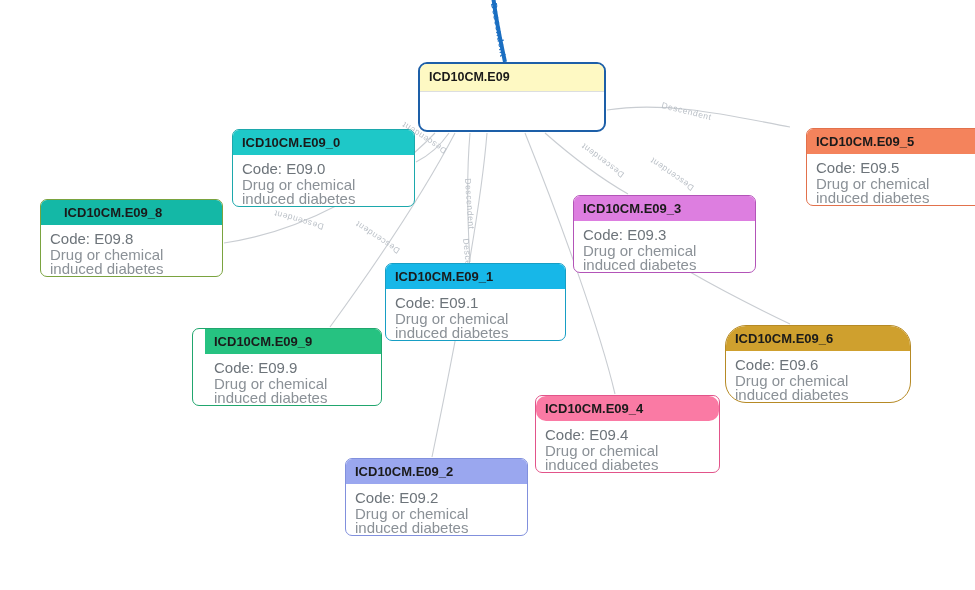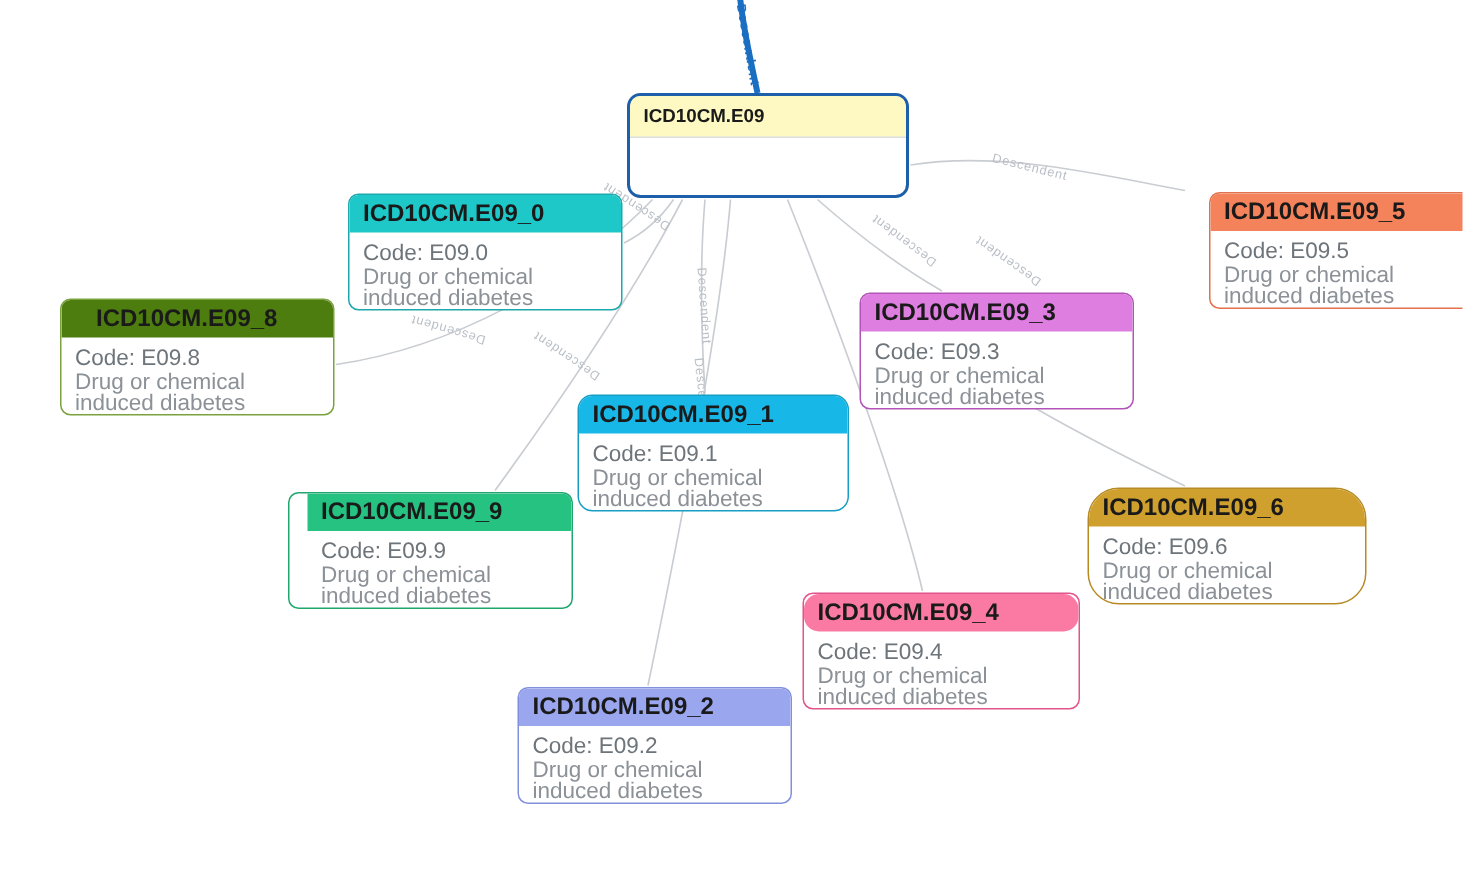--- a/index.html
+++ b/index.html
@@ -64,21 +64,21 @@
     position: absolute;
     box-sizing: border-box;
     border-radius: 7px;
     background: #ffffff;
     overflow: hidden;
     border: 1.6px solid #cccccc;
   }
   .node-header {
     box-sizing: border-box;
     padding: 5px 8px 5px 9px;
-    font-size: 16px;
+    font-size: 13px;
     font-weight: bold;
     color: #1a1a1a;
     line-height: 15px;
     white-space: nowrap;
     overflow: hidden;
   }
   .node-body {
     box-sizing: border-box;
     padding: 7px 9px 0 9px;
     font-size: 15px;
@@ -144,41 +144,41 @@
         <div class="node-body"></div>
       </div>
       <div class="node" style="left: 232px; top: 129px; width: 183px; height: 78px; border-color: rgb(28, 168, 172);">
         <div class="node-header" style="background: rgb(30, 200, 200);">ICD10CM.E09_0</div>
         <div class="node-body">
           <div class="node-code">Code: E09.0</div>
           <div class="node-desc">Drug or chemical induced diabetes mellitus with hyperosmolarity</div>
         </div>
       </div>
       <div class="node" style="left: 40px; top: 199px; width: 183px; height: 78px; border-color: rgb(122, 163, 63);">
-        <div class="node-header" style="background: #4d7c0f; padding-left: 23px;">ICD10CM.E09_8</div>
+        <div class="node-header" style="background: #14b8a6; padding-left: 23px;">ICD10CM.E09_8</div>
         <div class="node-body">
           <div class="node-code">Code: E09.8</div>
           <div class="node-desc">Drug or chemical induced diabetes mellitus with unspecified complications</div>
         </div>
       </div>
       <div class="node" style="left: 806px; top: 128px; width: 185px; height: 78px; border-color: rgb(226, 113, 76);">
         <div class="node-header" style="background: rgb(244, 131, 92);">ICD10CM.E09_5</div>
         <div class="node-body">
           <div class="node-code">Code: E09.5</div>
           <div class="node-desc">Drug or chemical induced diabetes mellitus with circulatory complications</div>
         </div>
       </div>
       <div class="node" style="left: 573px; top: 195px; width: 183px; height: 78px; border-color: rgb(179, 84, 184);">
         <div class="node-header" style="background: rgb(221, 126, 224);">ICD10CM.E09_3</div>
         <div class="node-body">
           <div class="node-code">Code: E09.3</div>
           <div class="node-desc">Drug or chemical induced diabetes mellitus with ophthalmic complications</div>
         </div>
       </div>
-      <div class="node" style="left: 385px; top: 263px; width: 181px; height: 78px; border-color: rgb(23, 158, 196); border-radius: 10px;">
+      <div class="node" style="left: 385px; top: 263px; width: 181px; height: 78px; border-color: rgb(23, 158, 196);">
         <div class="node-header" style="background: rgb(23, 183, 232);">ICD10CM.E09_1</div>
         <div class="node-body">
           <div class="node-code">Code: E09.1</div>
           <div class="node-desc">Drug or chemical induced diabetes mellitus with ketoacidosis</div>
         </div>
       </div>
       <div class="node" style="left: 192px; top: 328px; width: 190px; height: 78px; border-color: rgb(33, 166, 110); padding-left: 12px;">
         <div class="node-header" style="background: rgb(38, 194, 129);">ICD10CM.E09_9</div>
         <div class="node-body">
           <div class="node-code">Code: E09.9</div>

